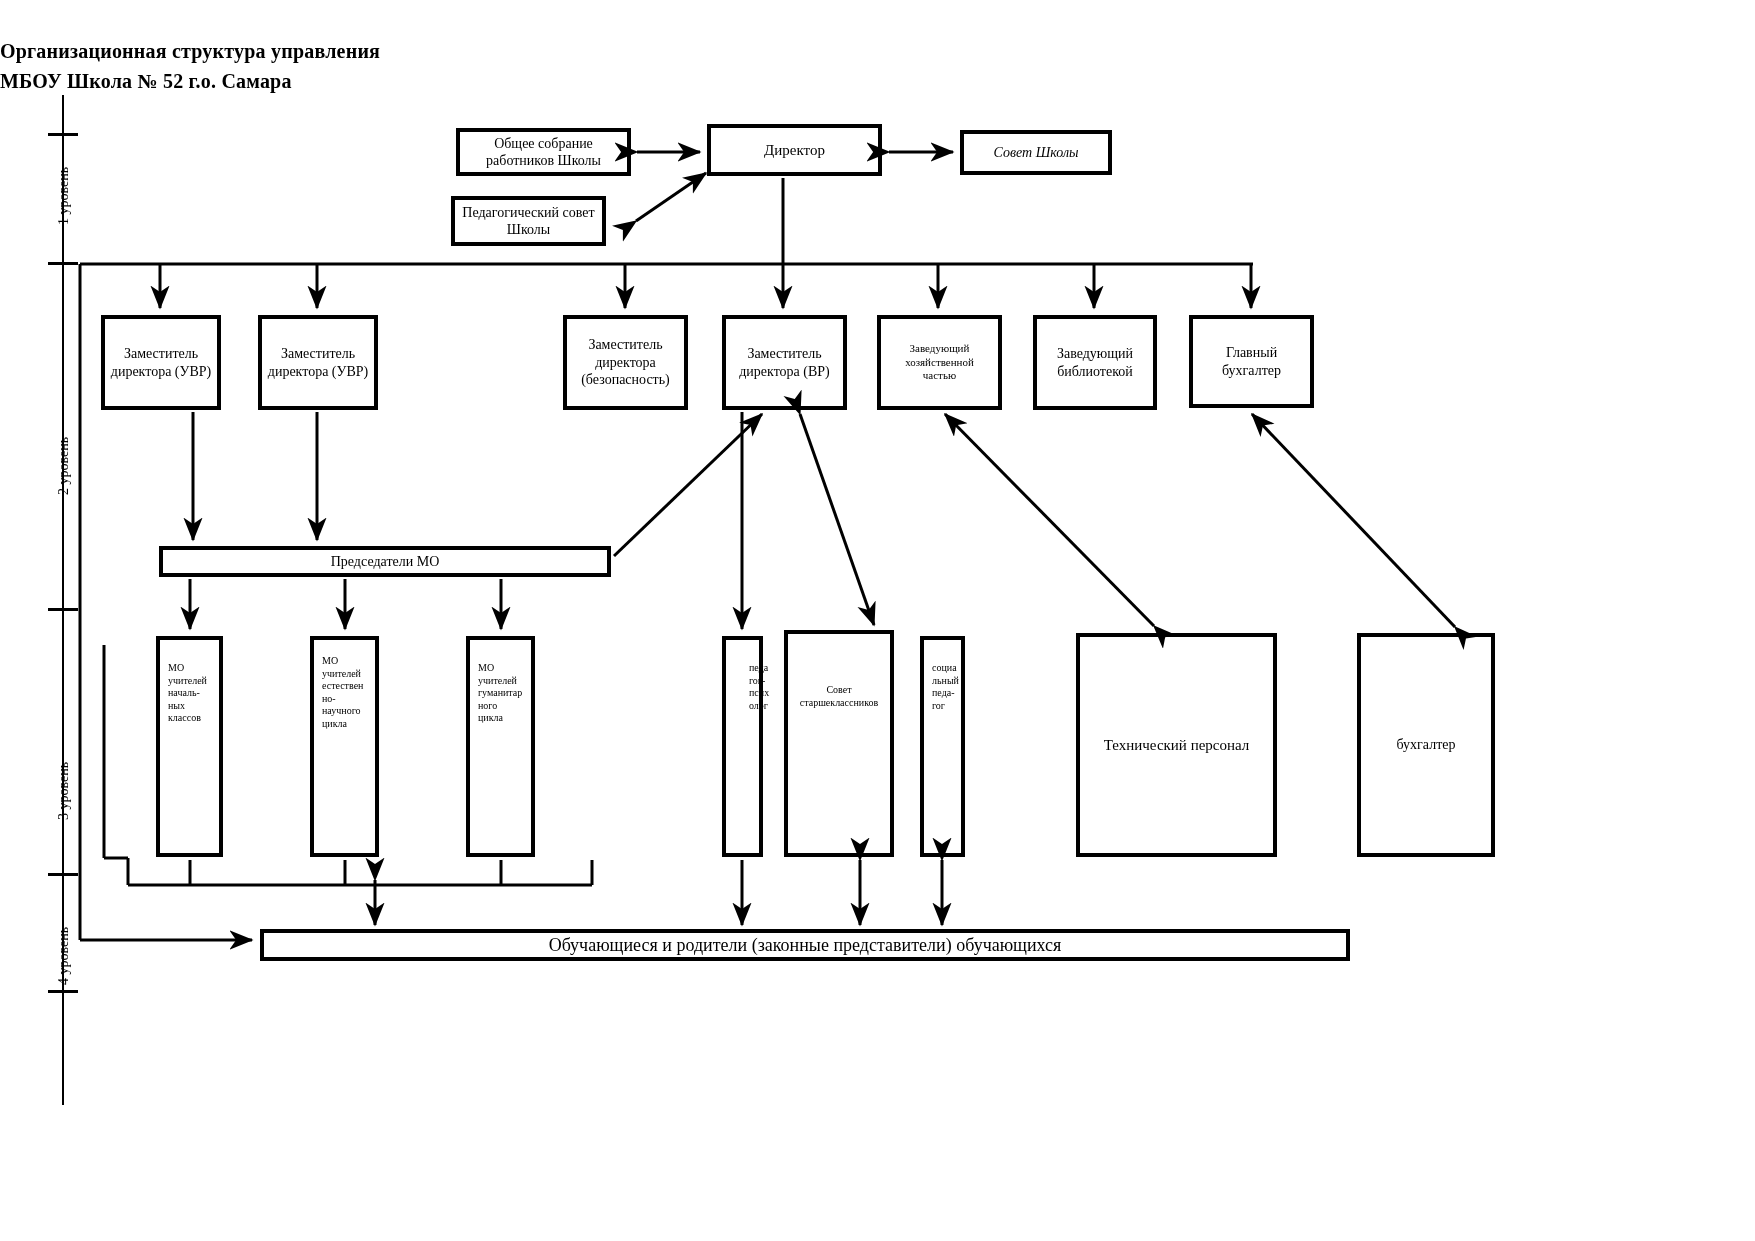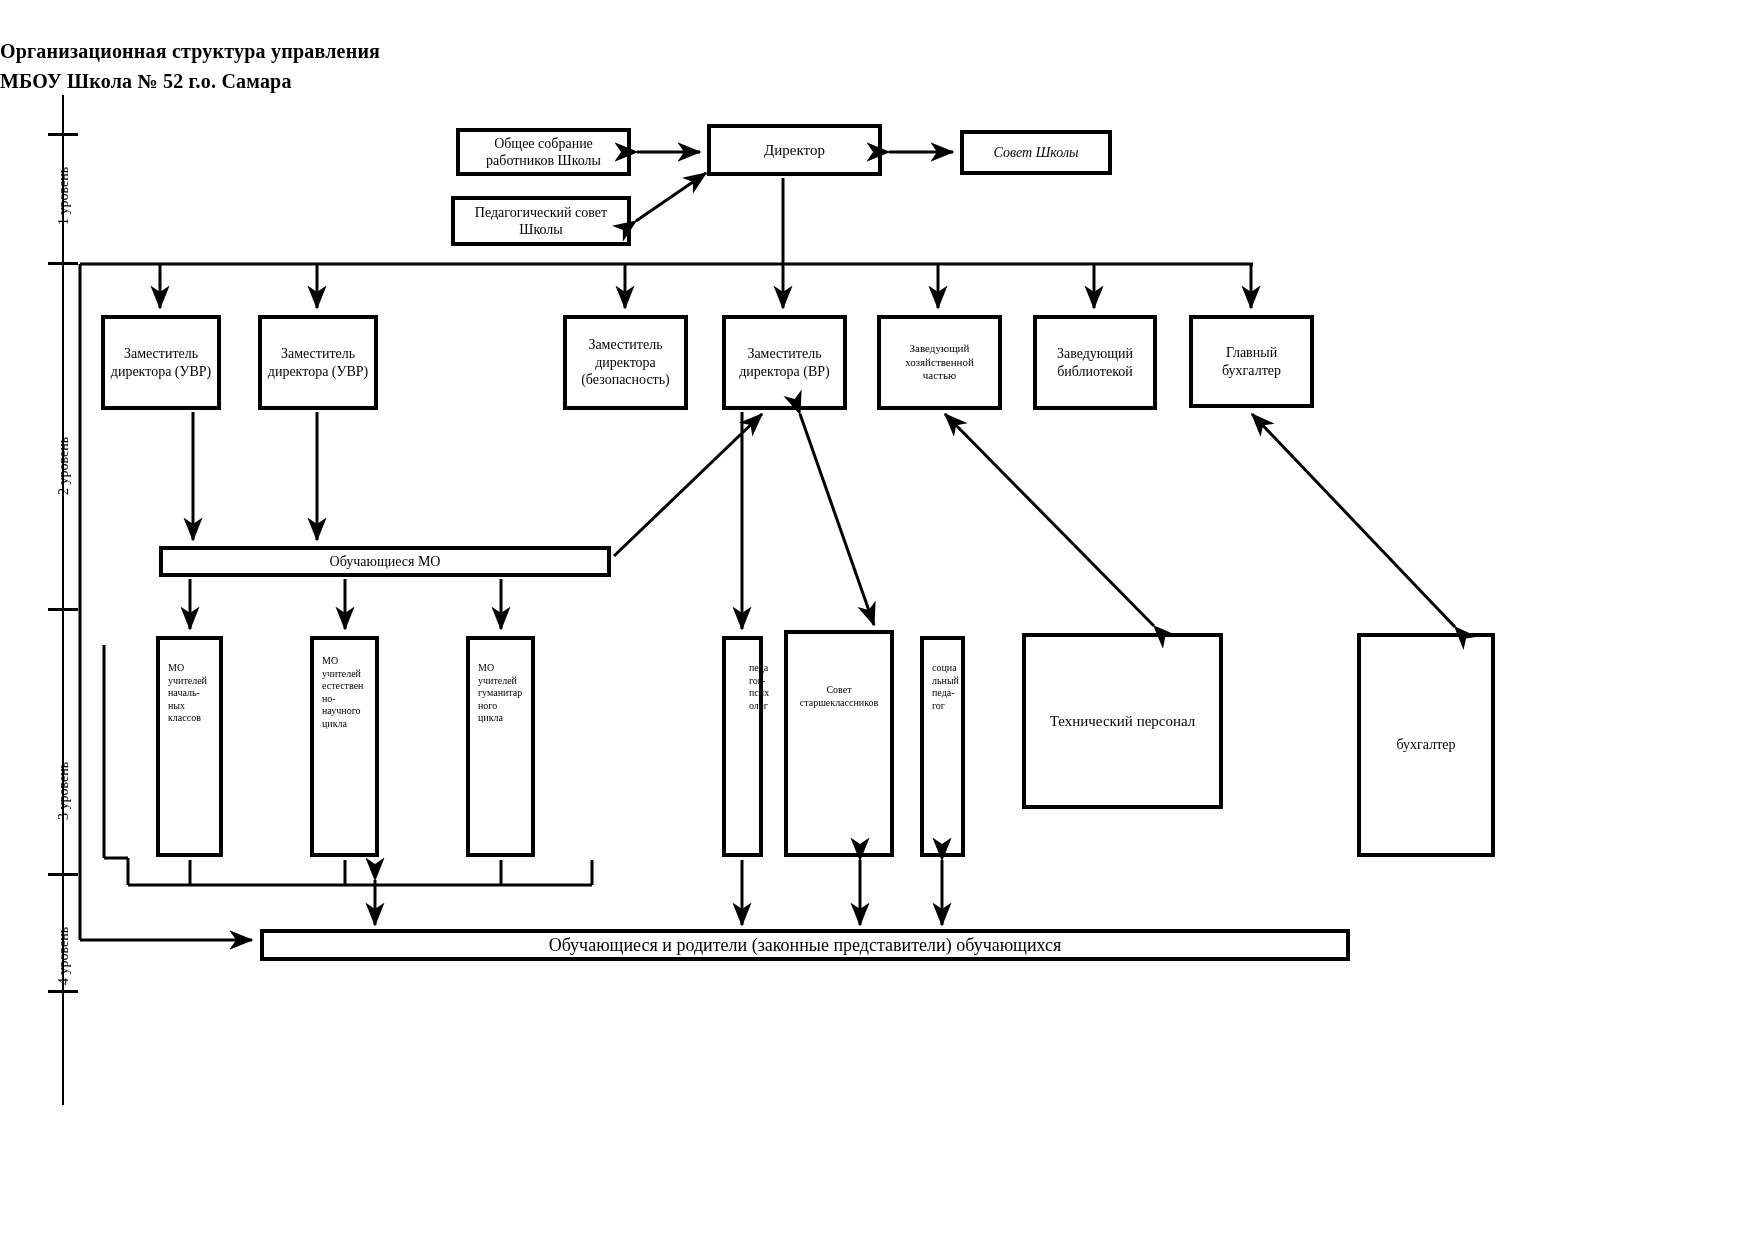--- a/index.html
+++ b/index.html
@@ -55,21 +55,21 @@
   </div>
 
   <div class="box big" style="left:707px;top:124px;width:175px;height:52px;">
     <span class="t">Директор</span>
   </div>
 
   <div class="box mid" style="left:960px;top:130px;width:152px;height:45px;font-style:italic;">
     <span class="t">Совет Школы</span>
   </div>
 
-  <div class="box mid" style="left:451px;top:196px;width:180px;height:50px;">
+  <div class="box mid" style="left:451px;top:196px;width:155px;height:50px;">
     <span class="t">Педагогический совет<br>Школы</span>
   </div>
 
   <div class="box mid" style="left:101px;top:315px;width:120px;height:95px;">
     <span class="t">Заместитель<br>директора (УВР)</span>
   </div>
 
   <div class="box mid" style="left:258px;top:315px;width:120px;height:95px;">
     <span class="t">Заместитель<br>директора (УВР)</span>
   </div>
@@ -88,21 +88,21 @@
 
   <div class="box mid" style="left:1033px;top:315px;width:124px;height:95px;">
     <span class="t">Заведующий<br>библиотекой</span>
   </div>
 
   <div class="box mid" style="left:1189px;top:315px;width:125px;height:93px;">
     <span class="t">Главный<br>бухгалтер</span>
   </div>
 
   <div class="box mid" style="left:159px;top:546px;width:452px;height:31px;">
-    <span class="t">Обучающиеся МО</span>
+    <span class="t">Председатели МО</span>
   </div>
 
   <div class="box xsmall lefttext" style="left:156px;top:636px;width:67px;height:221px;align-items:flex-start;padding-top:22px;">
     <span class="t">МО<br>учителей<br>началь-<br>ных<br>классов</span>
   </div>
 
   <div class="box xsmall lefttext" style="left:310px;top:636px;width:69px;height:221px;align-items:flex-start;padding-top:15px;">
     <span class="t">МО<br>учителей<br>естествен<br>но-<br>научного<br>цикла</span>
   </div>
 
@@ -115,21 +115,21 @@
   </div>
 
   <div class="box xsmall" style="left:784px;top:630px;width:110px;height:227px;align-items:flex-start;padding-top:50px;">
     <span class="t">Совет<br>старшеклассников</span>
   </div>
 
   <div class="box xsmall lefttext" style="left:920px;top:636px;width:45px;height:221px;align-items:flex-start;padding-top:22px;">
     <span class="t">социа<br>льный<br>педа-<br>гог</span>
   </div>
 
-  <div class="box big" style="left:1022px;top:633px;width:201px;height:176px;">
+  <div class="box big" style="left:1076px;top:633px;width:201px;height:224px;">
     <span class="t">Технический персонал</span>
   </div>
 
   <div class="box mid" style="left:1357px;top:633px;width:138px;height:224px;">
     <span class="t">бухгалтер</span>
   </div>
 
   <div class="box lbar" style="left:260px;top:929px;width:1090px;height:32px;">
     <span class="t">Обучающиеся и родители (законные представители) обучающихся</span>
   </div>

